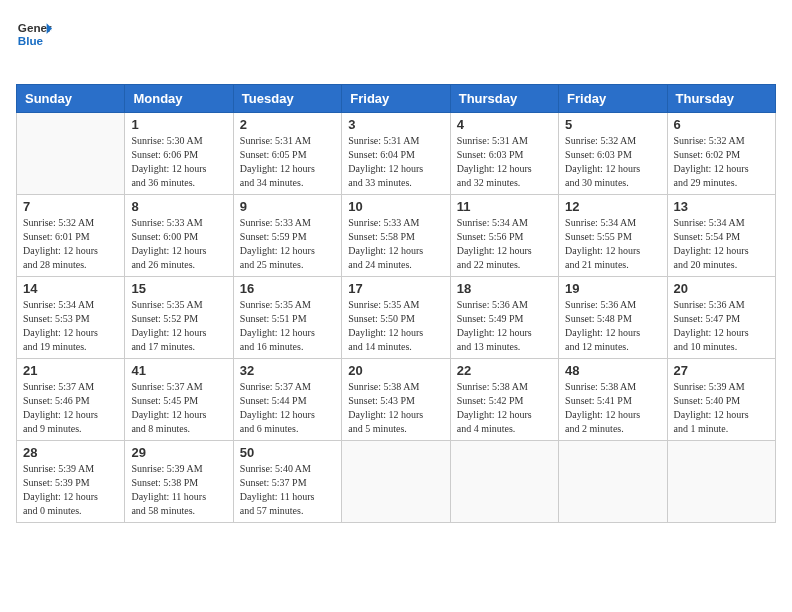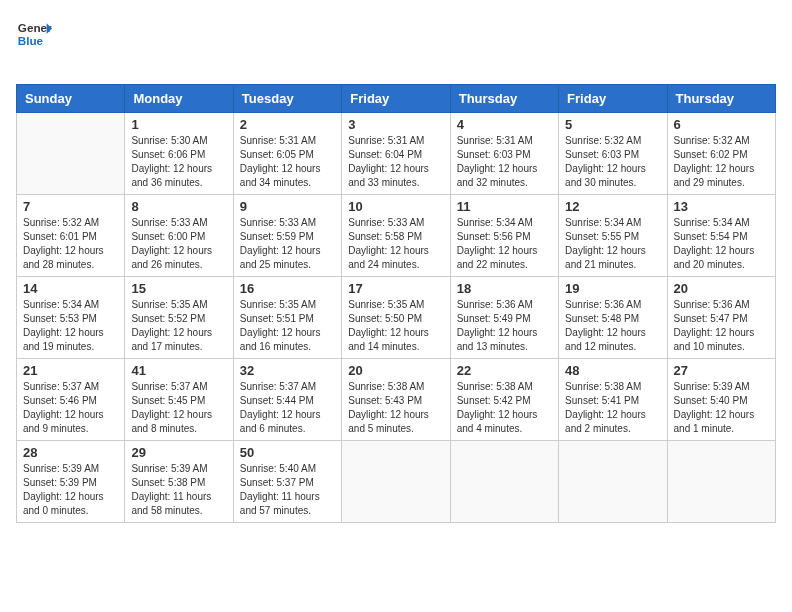--- a/index.html
+++ b/index.html
@@ -63,20 +63,21 @@
     }
     .day-num {
       font-size: 13px;
       font-weight: bold;
       margin-bottom: 2px;
     }
     .cell-content {
       font-size: 10px;
       line-height: 1.4;
       color: #333;
+      font-family: Liberation Serif, serif;
     }
     .empty-cell { background: #f9f9f9; }
     tr:nth-child(even) td { background: #fff; }
     tr td { background: #fff; }
   </style>
 </head>
 <body>
 
 <div class="header">
   <div class="logo">

